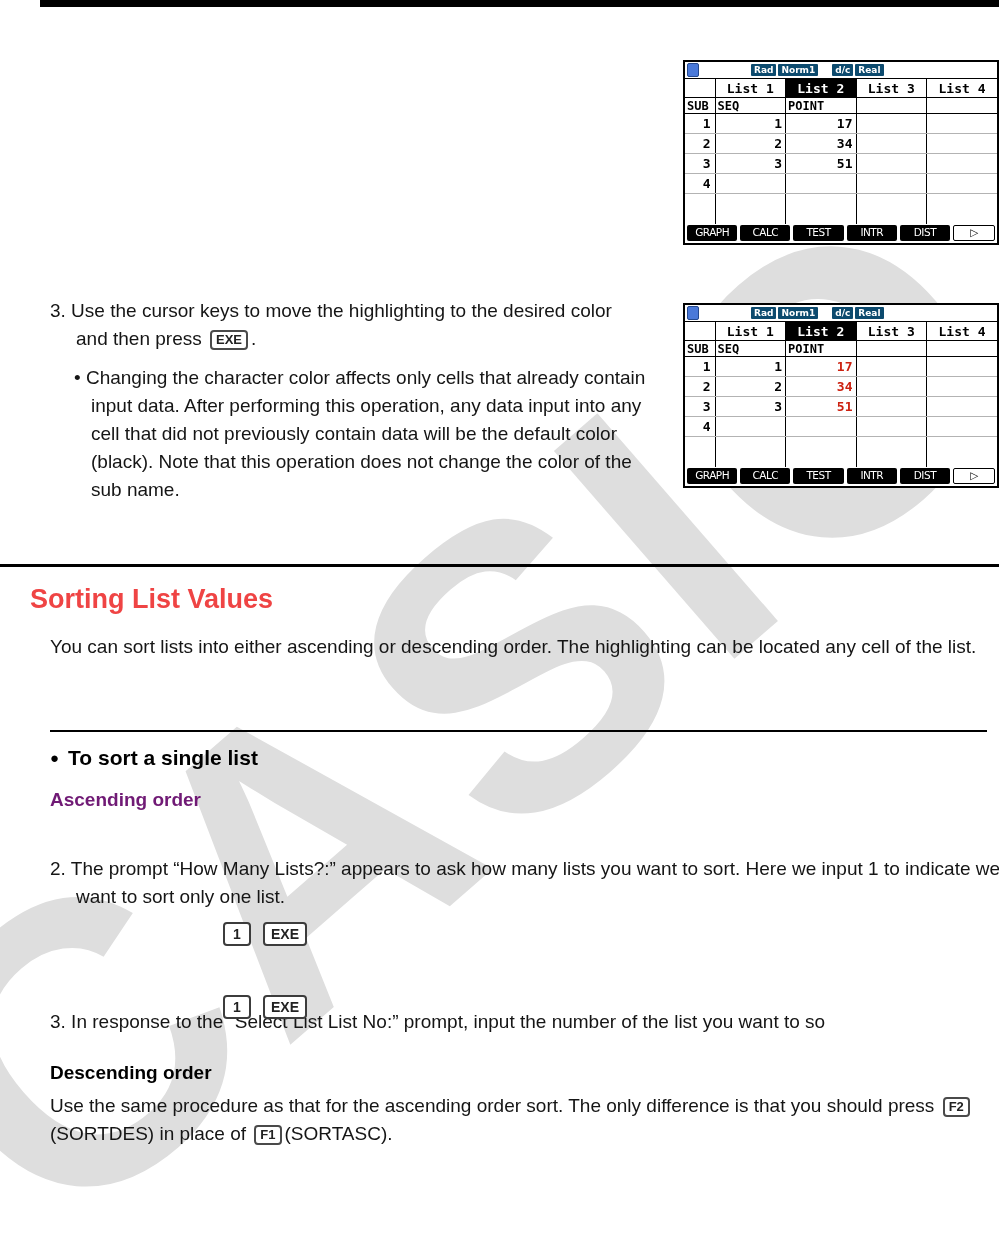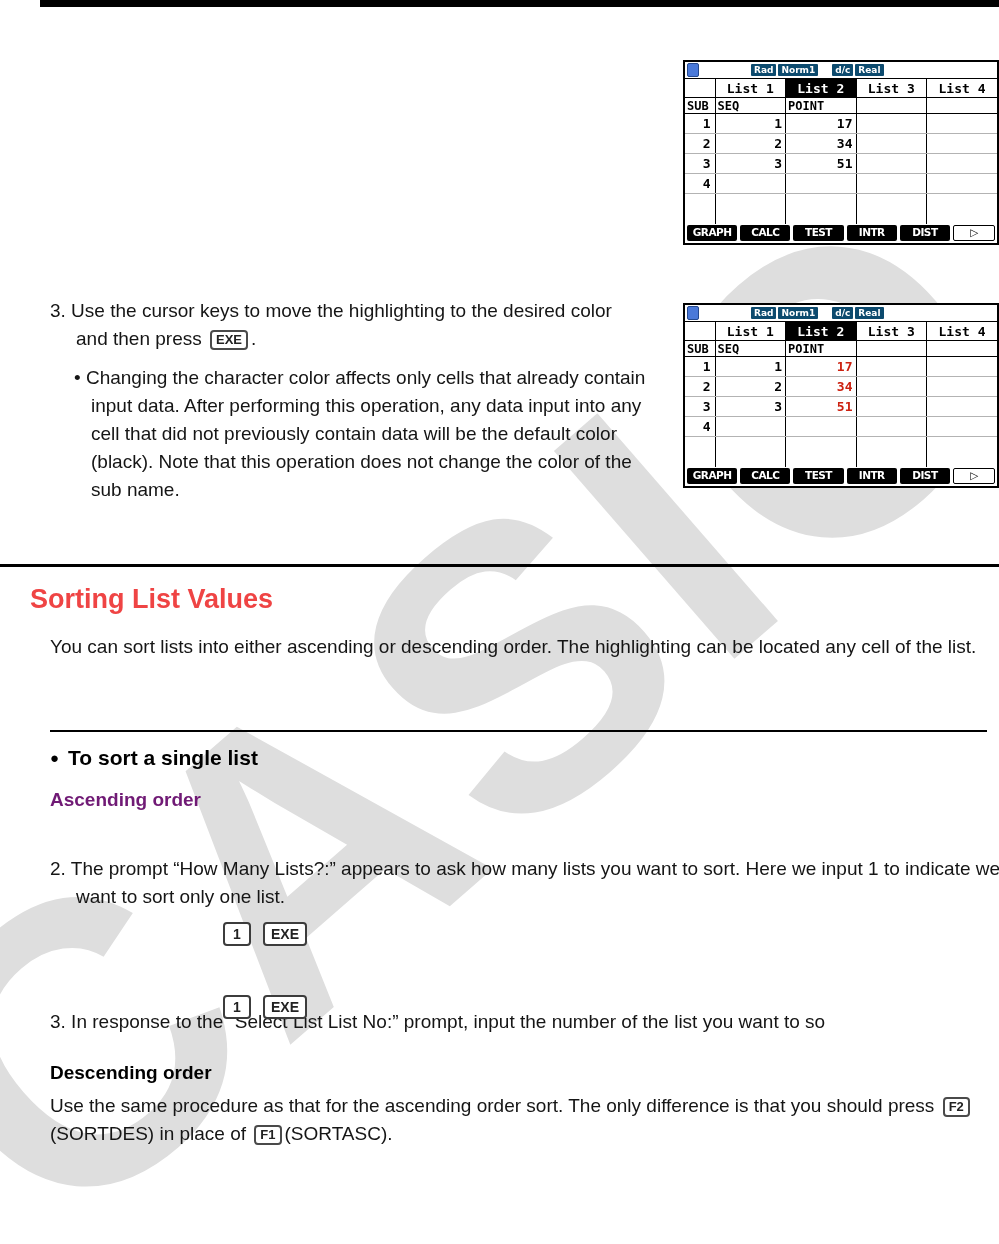--- a/index.html
+++ b/index.html
@@ -71,21 +71,21 @@
   .calc-table td:first-child { border-left:none; }
   .t-hdr td { font-size:13px; text-align:center; height:18px; border-bottom:1px solid #000; padding:0; }
   .t-hdr td.sel { background:#000; color:#fff; }
   .t-sub td { font-size:12px; height:15px; border-bottom:1px solid #000; text-align:left; }
   .t-row td { font-size:13px; height:19px; text-align:right; border-bottom:1px solid #b3b3b3; }
   .t-row td.corner { text-align:right; padding-right:4px; }
   .t-fill td { height:30px; }
   .calc-menu { display:flex; gap:3px; padding:1px 2px 2px; height:16px; }
   .fkey {
     flex:1; background:#000; color:#fff; font-size:10.5px; line-height:15px; text-align:center;
-    border-radius:2px; font-family:"DejaVu Sans", sans-serif; font-weight:bold; letter-spacing:-0.5px;
+    border-radius:2px; font-family:"DejaVu Sans", sans-serif; font-weight:normal; letter-spacing:-0.5px;
   }
   .fkey.next { background:#fff; color:#000; border:1px solid #000; line-height:13px; flex:0 0 40px; }
 </style>
 </head>
 <body>
 
 <div class="page">
 
   <div class="watermark">CASIO</div>
 

